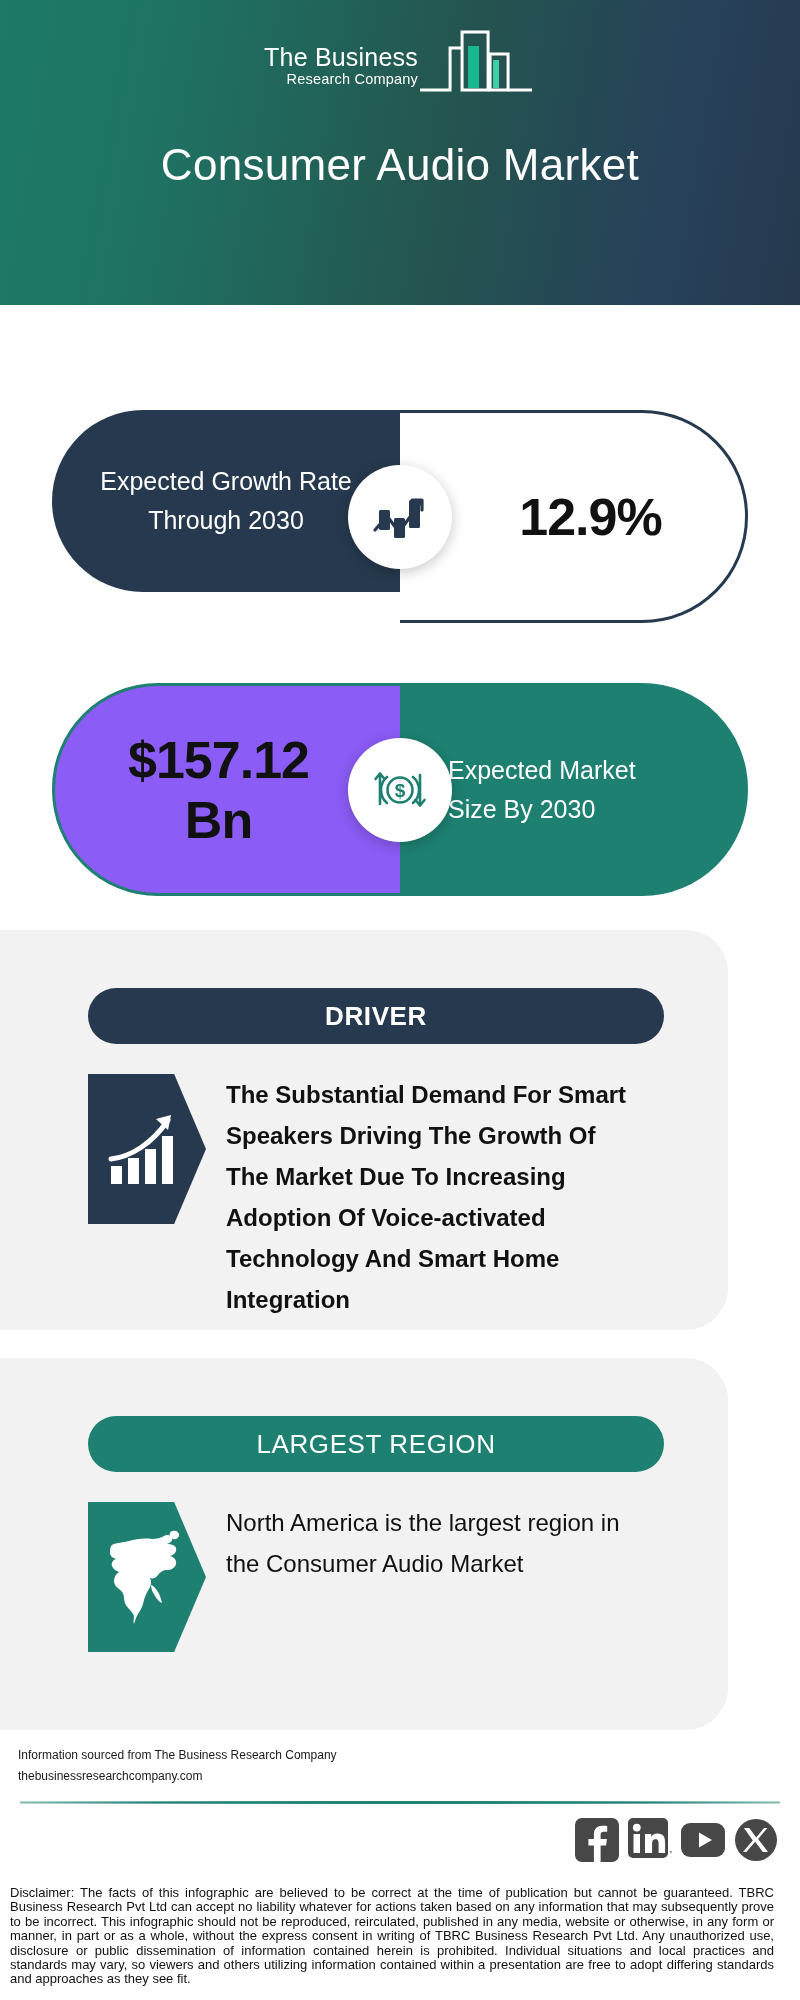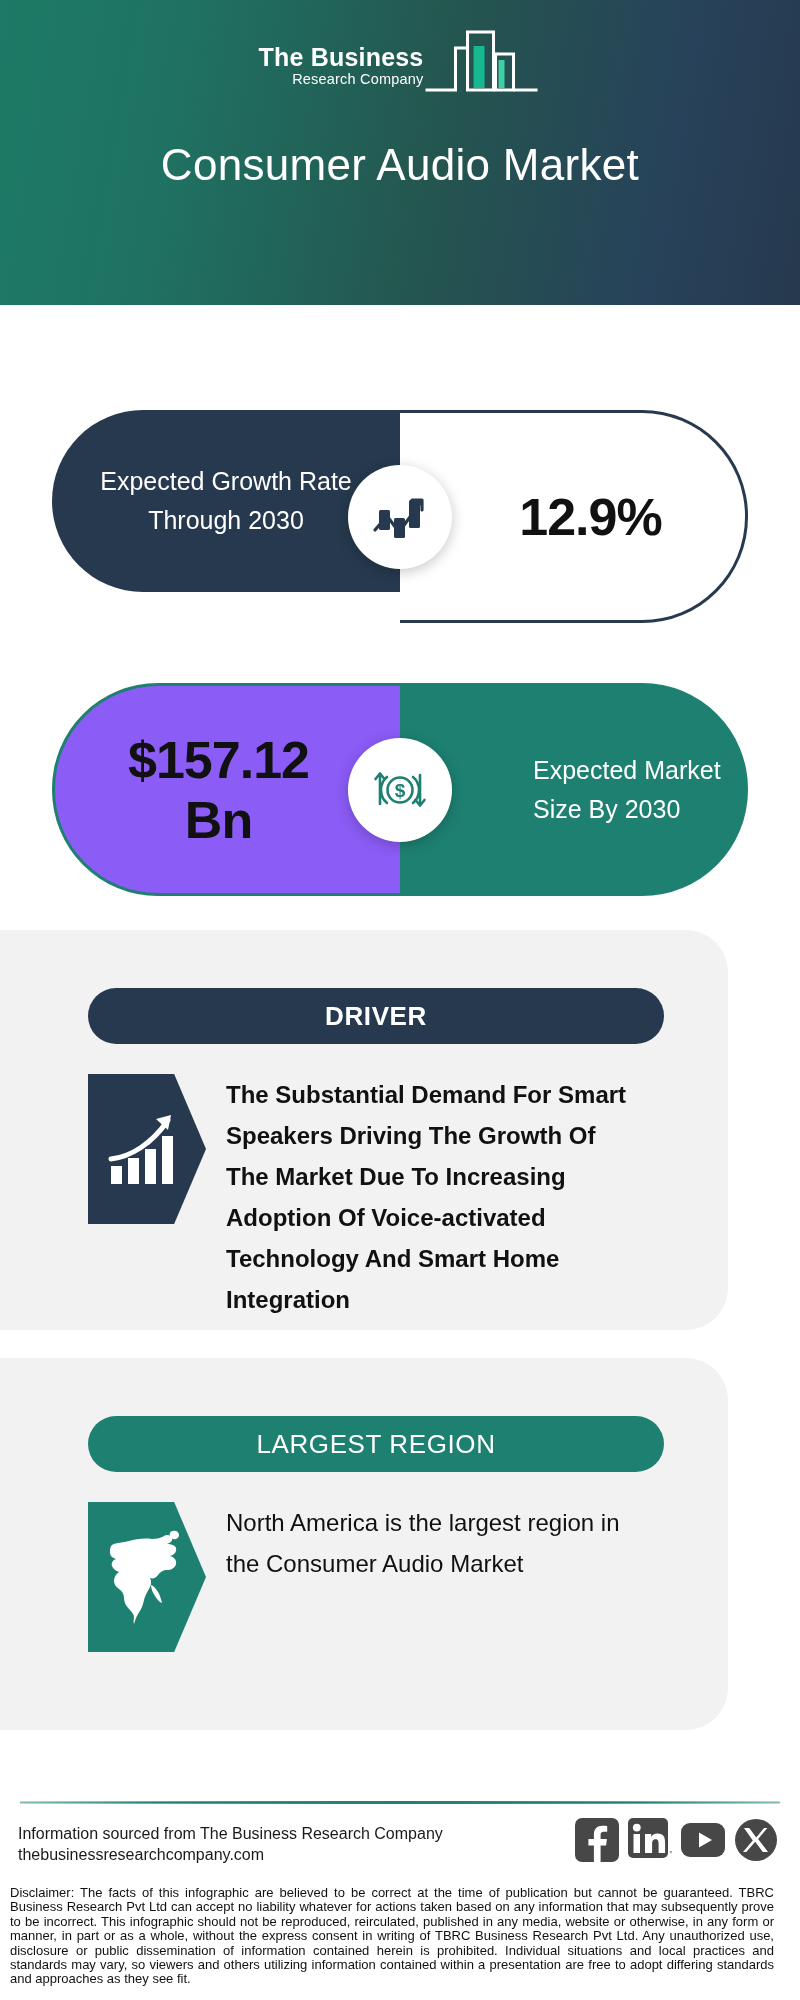--- a/index.html
+++ b/index.html
@@ -17,21 +17,21 @@
     position:absolute; left:0; top:0; width:800px; height:305px;
     background:linear-gradient(100deg, #1d7a65 0%, #1f7262 22%, #24554f 55%, #27425a 82%, #26394e 100%);
   }
   .logo-wrap {
     position:absolute; left:50%; top:26px; transform:translateX(-50%);
     display:flex; align-items:flex-end; gap:0px;
   }
   .logo-text { text-align:right; padding-bottom:10px; }
   .logo-line1 {
     color:#ffffff; font-size:25px; letter-spacing:.2px; line-height:27px;
-    font-weight:700;
+    font-weight:400;
   }
   .logo-line2 {
     color:#ffffff; font-size:14.5px; letter-spacing:.2px; line-height:17px;
     font-weight:400;
   }
   .logo-mark { width:120px; height:72px; margin-left:-2px; }
 
   .hdr-title {
     position:absolute; left:0; top:140px; width:800px;
     text-align:center; color:#ffffff;
@@ -85,21 +85,21 @@
   }
   .stat2-val {
     color:#111111; font-size:52px; font-weight:bold; letter-spacing:-1px;
     line-height:60px; text-align:center; width:230px;
     margin-right:18px;
   }
   .stat2-right {
     position:absolute; left:348px; top:0; width:348px; height:213px;
     background:#1d8071;
     border-radius:0 106px 106px 0;
-    display:flex; align-items:center; justify-content:flex-end;
+    display:flex; align-items:center; justify-content:flex-start;
   }
   .stat2-right-txt {
     color:#ffffff; font-size:25px; line-height:39px; text-align:left;
     width:215px; margin-left:48px;
   }
 
   
   .panel {
     position:absolute; left:0; width:728px;
     background:#f2f2f2;
@@ -134,22 +134,22 @@
     width:410px;
   }
   .panel-text.region { width:430px; }
 
   
   .divider {
     position:absolute; left:20px; top:1801px; width:760px; height:3px;
     background:radial-gradient(ellipse at center, #1d8071 0%, #1d8071 45%, rgba(29,128,113,0) 100%);
   }
   .foot-left {
-    position:absolute; left:18px; top:1823px;
-    color:#1a1a1a; font-size:16px; line-height:21px;
+    position:absolute; left:18px; top:1745px;
+    color:#1a1a1a; font-size:12px; line-height:21px;
   }
   .socials {
     position:absolute; right:22px; top:1818px;
     display:flex; gap:9px; align-items:center;
   }
   .soc { width:44px; height:44px; fill:#474747; }
 
   .disclaimer {
     position:absolute; left:10px; top:1886px; width:764px;
     color:#111111; font-size:13px; line-height:14.4px;

